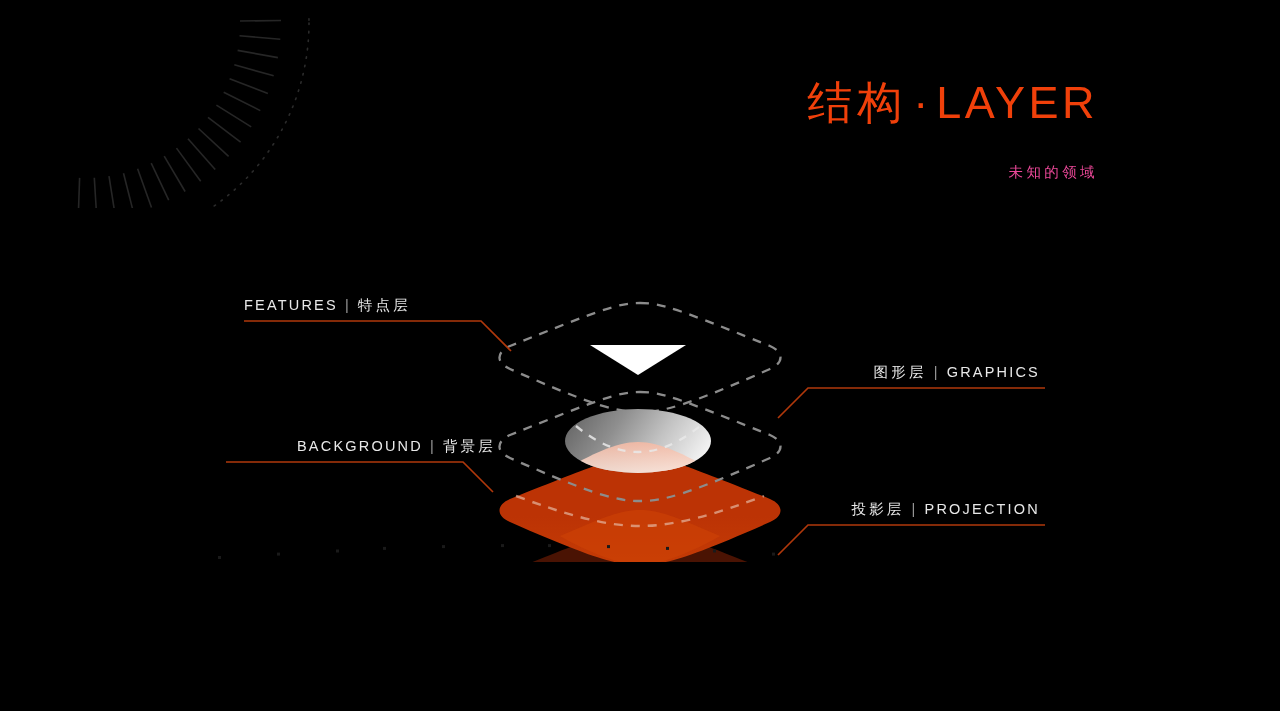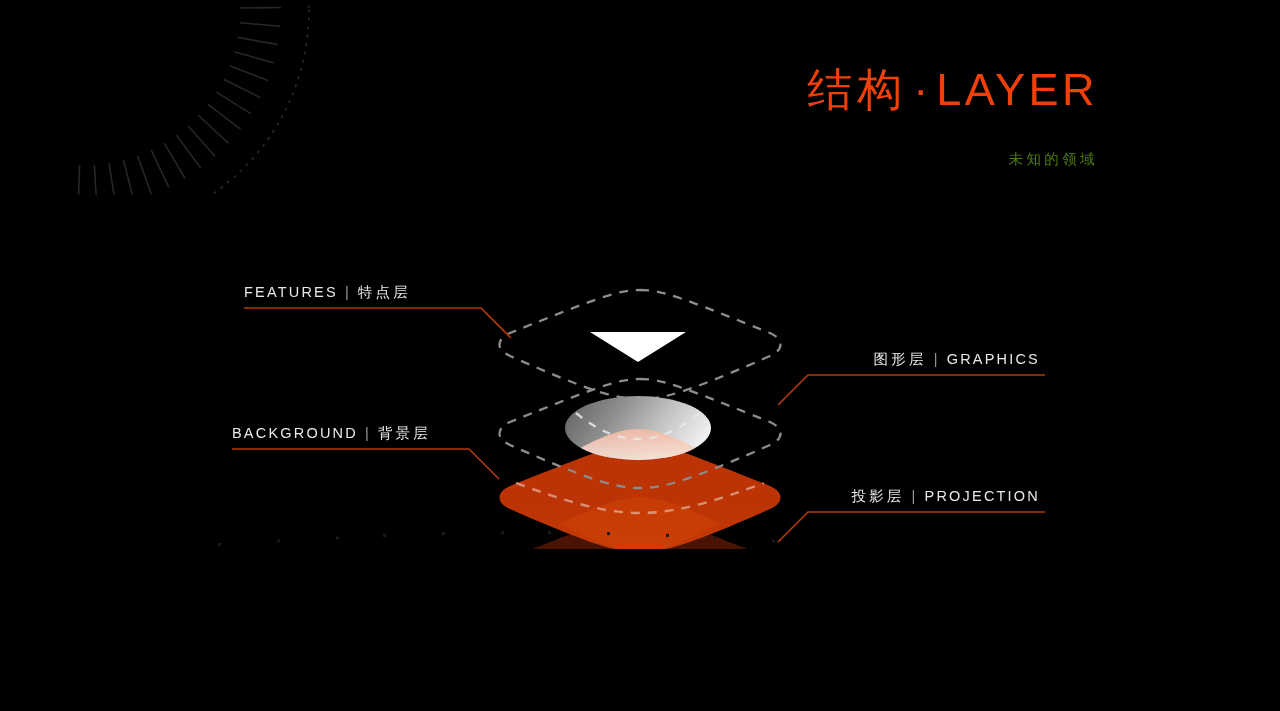--- a/index.html
+++ b/index.html
@@ -19,20 +19,21 @@
     color:#ffffff;
   }
 
   #slide {
     position:absolute;
     inset:0;
     width:1280px;
     height:549px;
     overflow:hidden;
     background:#000000;
+    margin-top:13px;
   }
 
   
   #dial-decor {
     position:absolute;
     left:-150px;
     top:-175px;
     width:470px;
     height:370px;
     pointer-events:none;
@@ -61,21 +62,21 @@
   #title .latin { letter-spacing:3.5px; }
 
   #subtitle {
     margin-top:28px;
     text-align:right;
   }
   .subtitle-line {
     font-size:14.5px;
     line-height:28px;
     letter-spacing:3.4px;
-    color:#4d7c0f;
+    color:#ec4899;
     white-space:nowrap;
   }
 
   
   .callout { position:absolute; }
 
   .callout-text {
     font-size:14.5px;
     letter-spacing:2.2px;
     color:#e8e8e8;
@@ -93,21 +94,21 @@
   .callout.right { text-align:right; }
 
   .callout-rule {
     position:absolute;
     left:0; top:0;
     pointer-events:none;
     overflow:visible;
   }
 
   #callout-features   { left:244px; top:283px; width:270px; }
-  #callout-background { left:232px; top:424px; width:270px; }
+  #callout-background { left:226px; top:424px; width:270px;text-align:right; }
   #callout-graphics   { left:770px; top:350px; width:270px; }
   #callout-projection { left:770px; top:487px; width:270px; }
 
   
   #stack {
     position:absolute;
     left:494px;
     top:285px;
     width:292px;
     height:352px;

